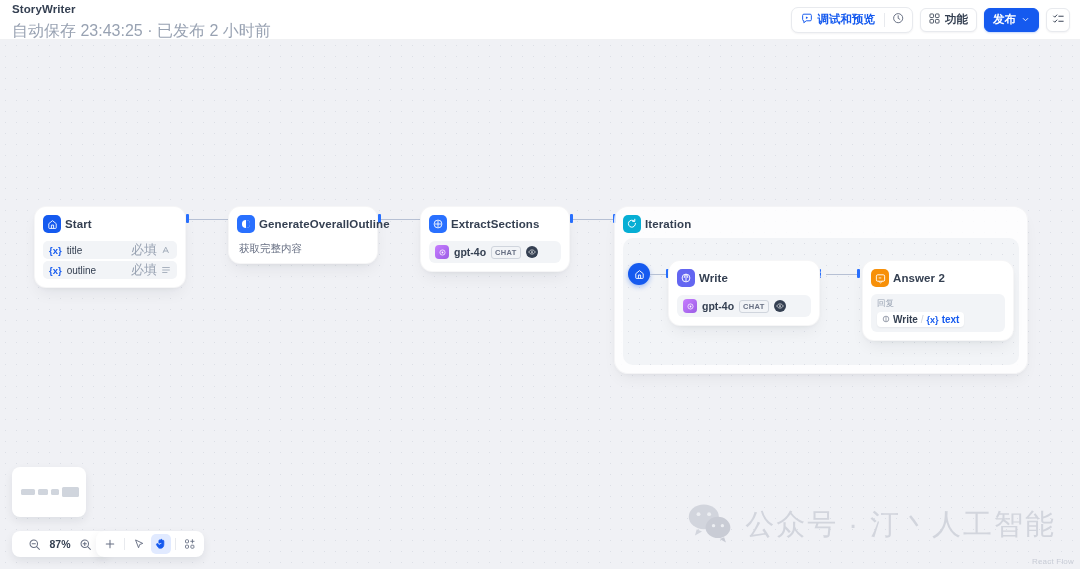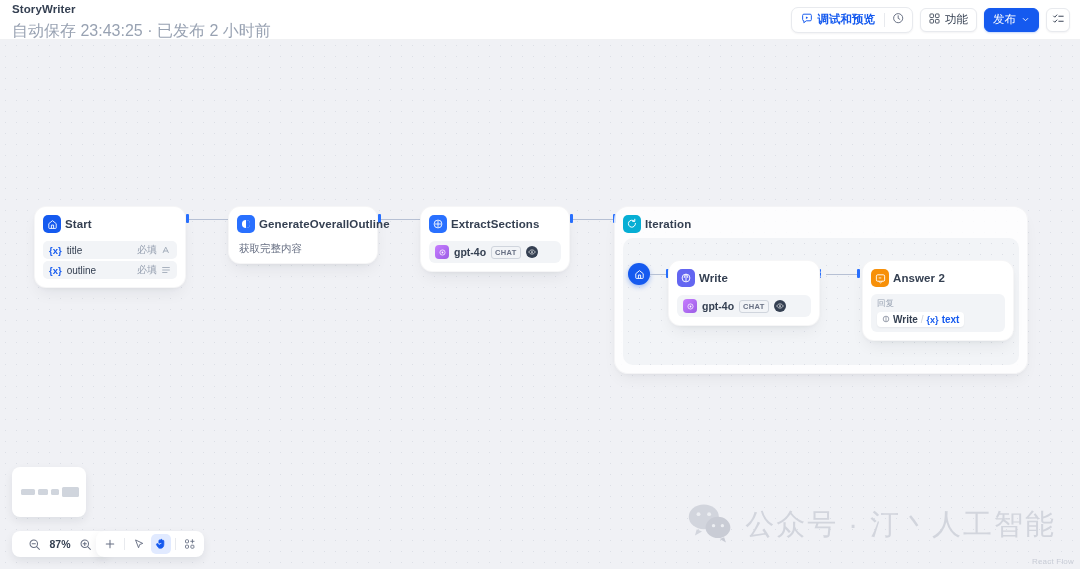--- a/index.html
+++ b/index.html
@@ -21,21 +21,21 @@
   .hdr-left { display: flex; flex-direction: column; justify-content: center; gap: 8px; padding-left: 2px; }
   .app-title { font-size: 11.5px; font-weight: 700; color: #354052; line-height: 13px; letter-spacing: .1px; }
   .app-sub { font-size: 16px; color: #98a2b2; line-height: 13px; }
 
   .hdr-right { display: flex; align-items: center; gap: 7px; }
 
   .btn {
     display: inline-flex; align-items: center; gap: 5px;
     height: 24px; padding: 0 8px;
     background: #ffffff; border: 1px solid #e8eaee; border-radius: 6px;
-    font-size: 11.5px; color: #354052; font-weight: 400;
+    font-size: 11.5px; color: #354052; font-weight: 700;
     box-shadow: 0 1px 2px rgba(16,24,40,.05);
     cursor: pointer; white-space: nowrap;
   }
   .btn.icon-only { padding: 0; width: 24px; justify-content: center; }
   .btn.primary {
     background: #155aef; border-color: #155aef; color: #fff;
     box-shadow: 0 1px 2px rgba(21,90,239,.25);
   }
   .btn-group { display: inline-flex; align-items: center; background:#fff; border: 1px solid #e8eaee;
     border-radius: 7px; box-shadow: 0 1px 2px rgba(16,24,40,.05); height: 26px; padding: 0 2px; gap: 2px; }
@@ -73,21 +73,21 @@
 
   
   .var-list { margin-top: 7px; display: flex; flex-direction: column; gap: 2px; }
   .var-row {
     display: flex; align-items: center; height: 18px;
     background: #f2f4f7; border-radius: 5px; padding: 0 6px;
     font-size: 10px; color: #354052;
   }
   .var-x { color: #155aef; font-weight: 700; margin-right: 5px; font-size: 9.5px; }
   .var-name { flex: 1; color: #354052; }
-  .var-req { color: #98a2b2; font-size: 10px; margin-right: 4px; }
+  .var-req { color: #98a2b2; font-size: 13px; margin-right: 4px; }
   .var-type { color: #98a2b2; display: inline-flex; }
 
   
   .model-badge {
     margin-top: 7px; display: flex; align-items: center; gap: 5px;
     background: #f2f4f7; border-radius: 6px; height: 22px; padding: 0 6px;
   }
   .model-ico {
     width: 14px; height: 14px; border-radius: 4px; flex: 0 0 14px;
     background: linear-gradient(135deg,#c77dff,#9b5de5);

